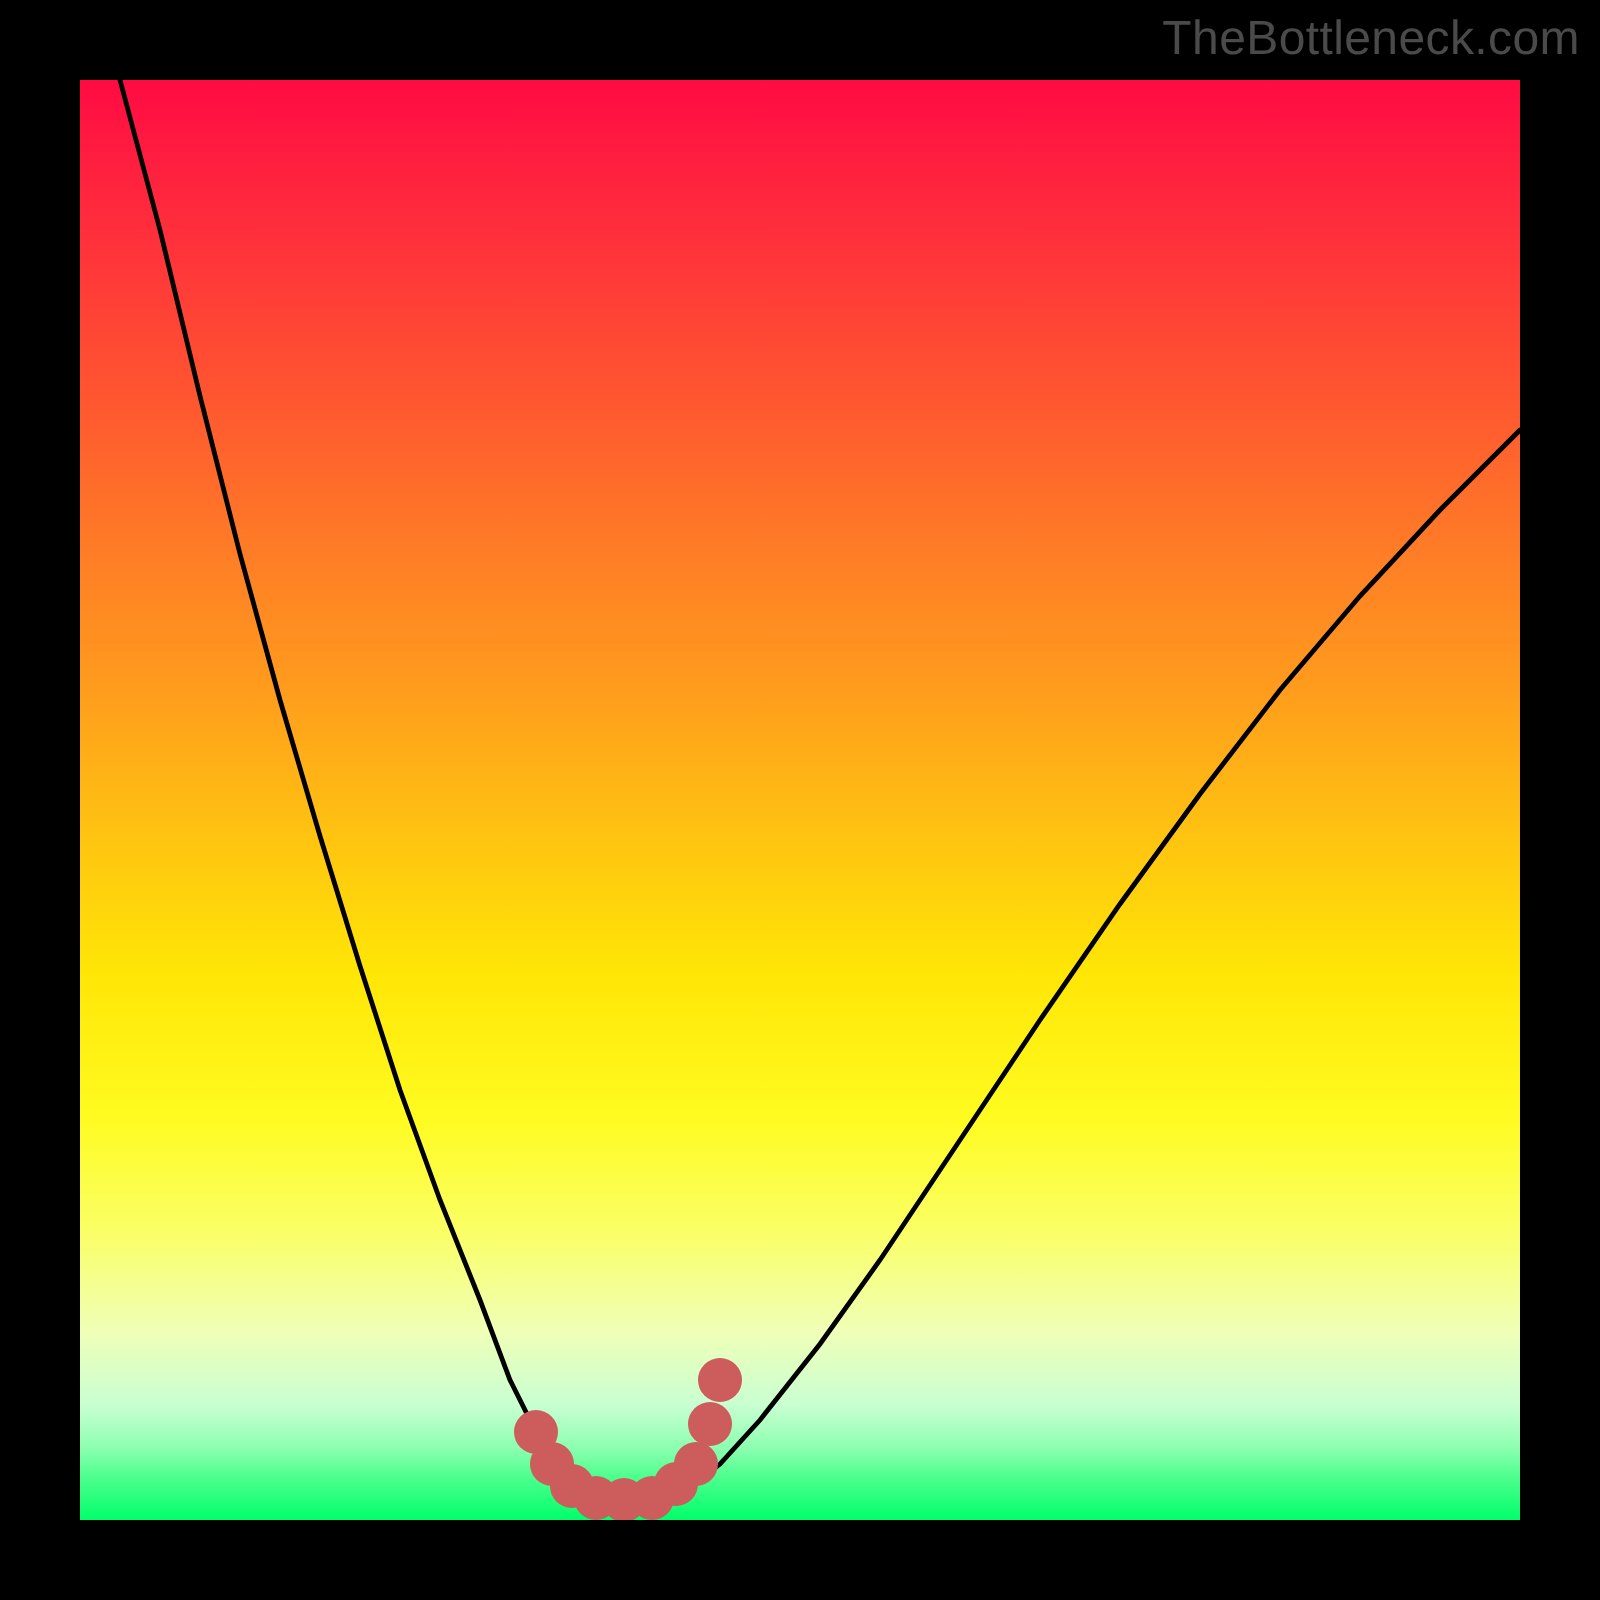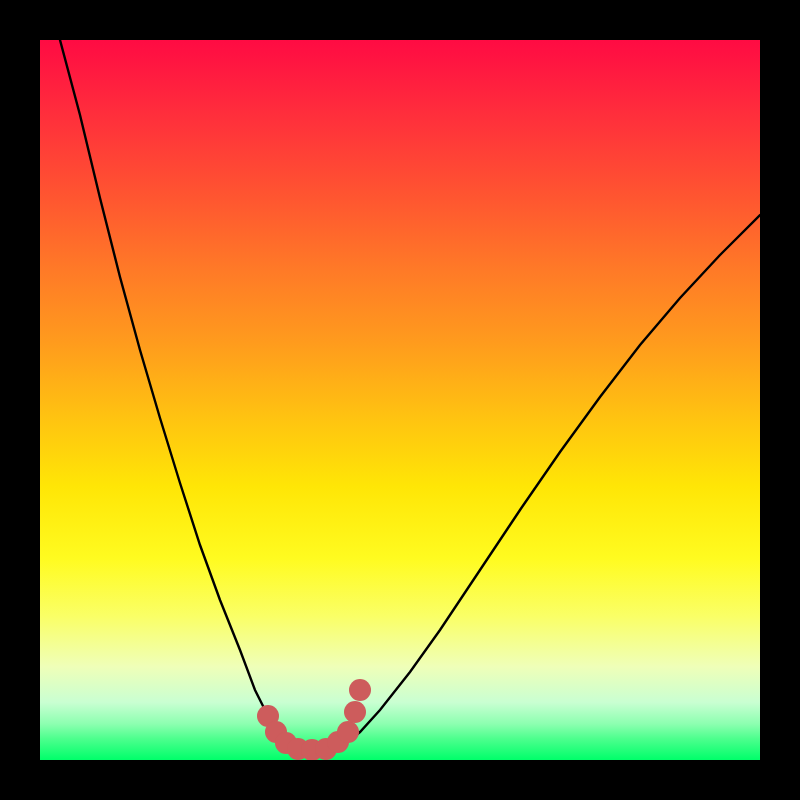--- a/index.html
+++ b/index.html
@@ -58,20 +58,21 @@
     left: 0;
     top: 0;
     width: 720px;
     height: 720px;
   }
 </style>
 </head>
 <body>
 
 <div class="frame">
+  <div class="watermark">TheBottleneck.com</div>
 
   <div class="plot-area">
     <svg class="curves" viewBox="0 0 720 720" preserveAspectRatio="none">
       <path id="curve-left" fill="none" stroke="#000" stroke-width="2.4" stroke-linecap="round" d="M 20 0 L 40 75 L 60 158 L 80 237 L 100 310 L 120 378 L 140 443 L 160 505 L 180 560 L 200 610 L 215 650 L 225 670 L 235 690 L 240 700"></path>
       <path id="curve-right" fill="none" stroke="#000" stroke-width="2.4" stroke-linecap="round" d="M 310 700 L 320 692 L 340 670 L 370 632 L 400 590 L 440 530 L 480 470 L 520 412 L 560 357 L 600 305 L 640 258 L 680 215 L 720 175"></path>
       <g id="marker-group">
           <circle cx="228" cy="676" r="11" fill="#cd5c5c"></circle>
           <circle cx="236" cy="692" r="11" fill="#cd5c5c"></circle>
           <circle cx="246" cy="703" r="11" fill="#cd5c5c"></circle>
           <circle cx="258" cy="709" r="11" fill="#cd5c5c"></circle>

